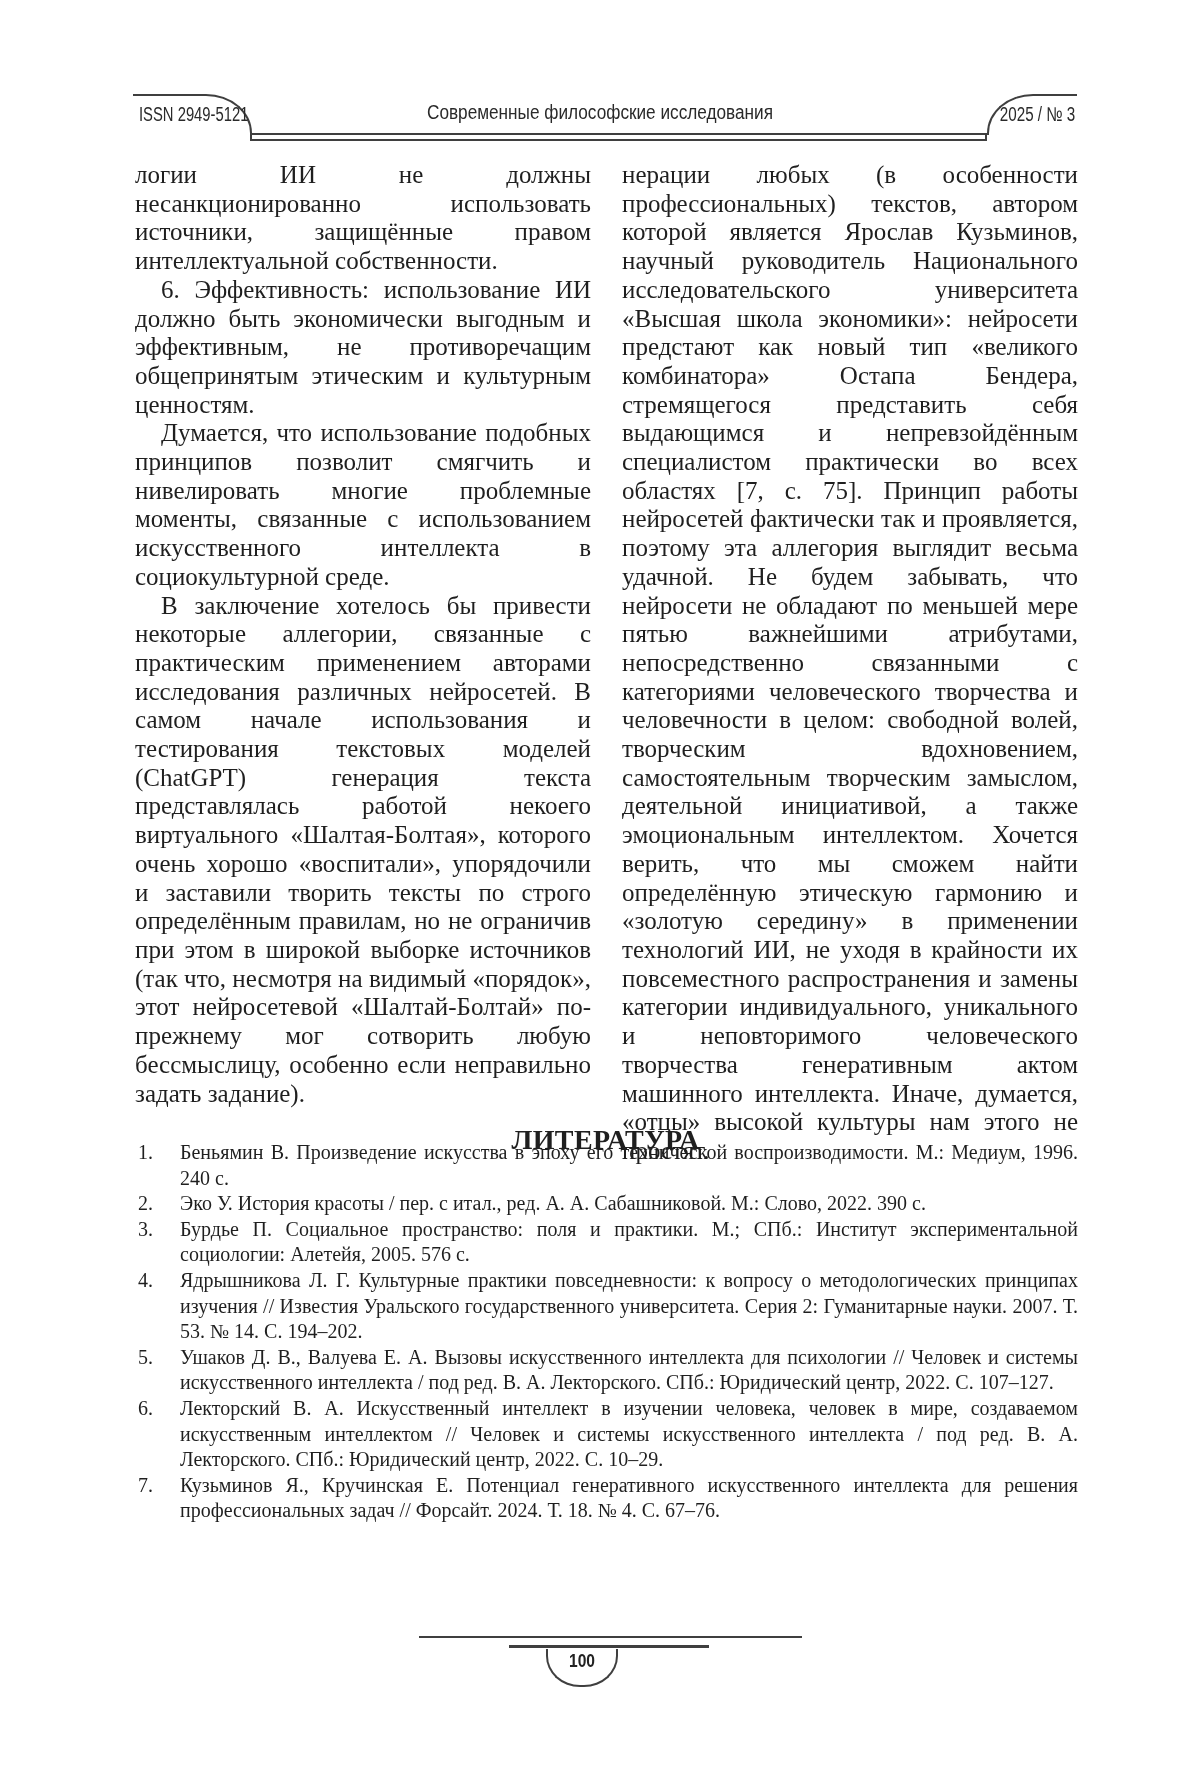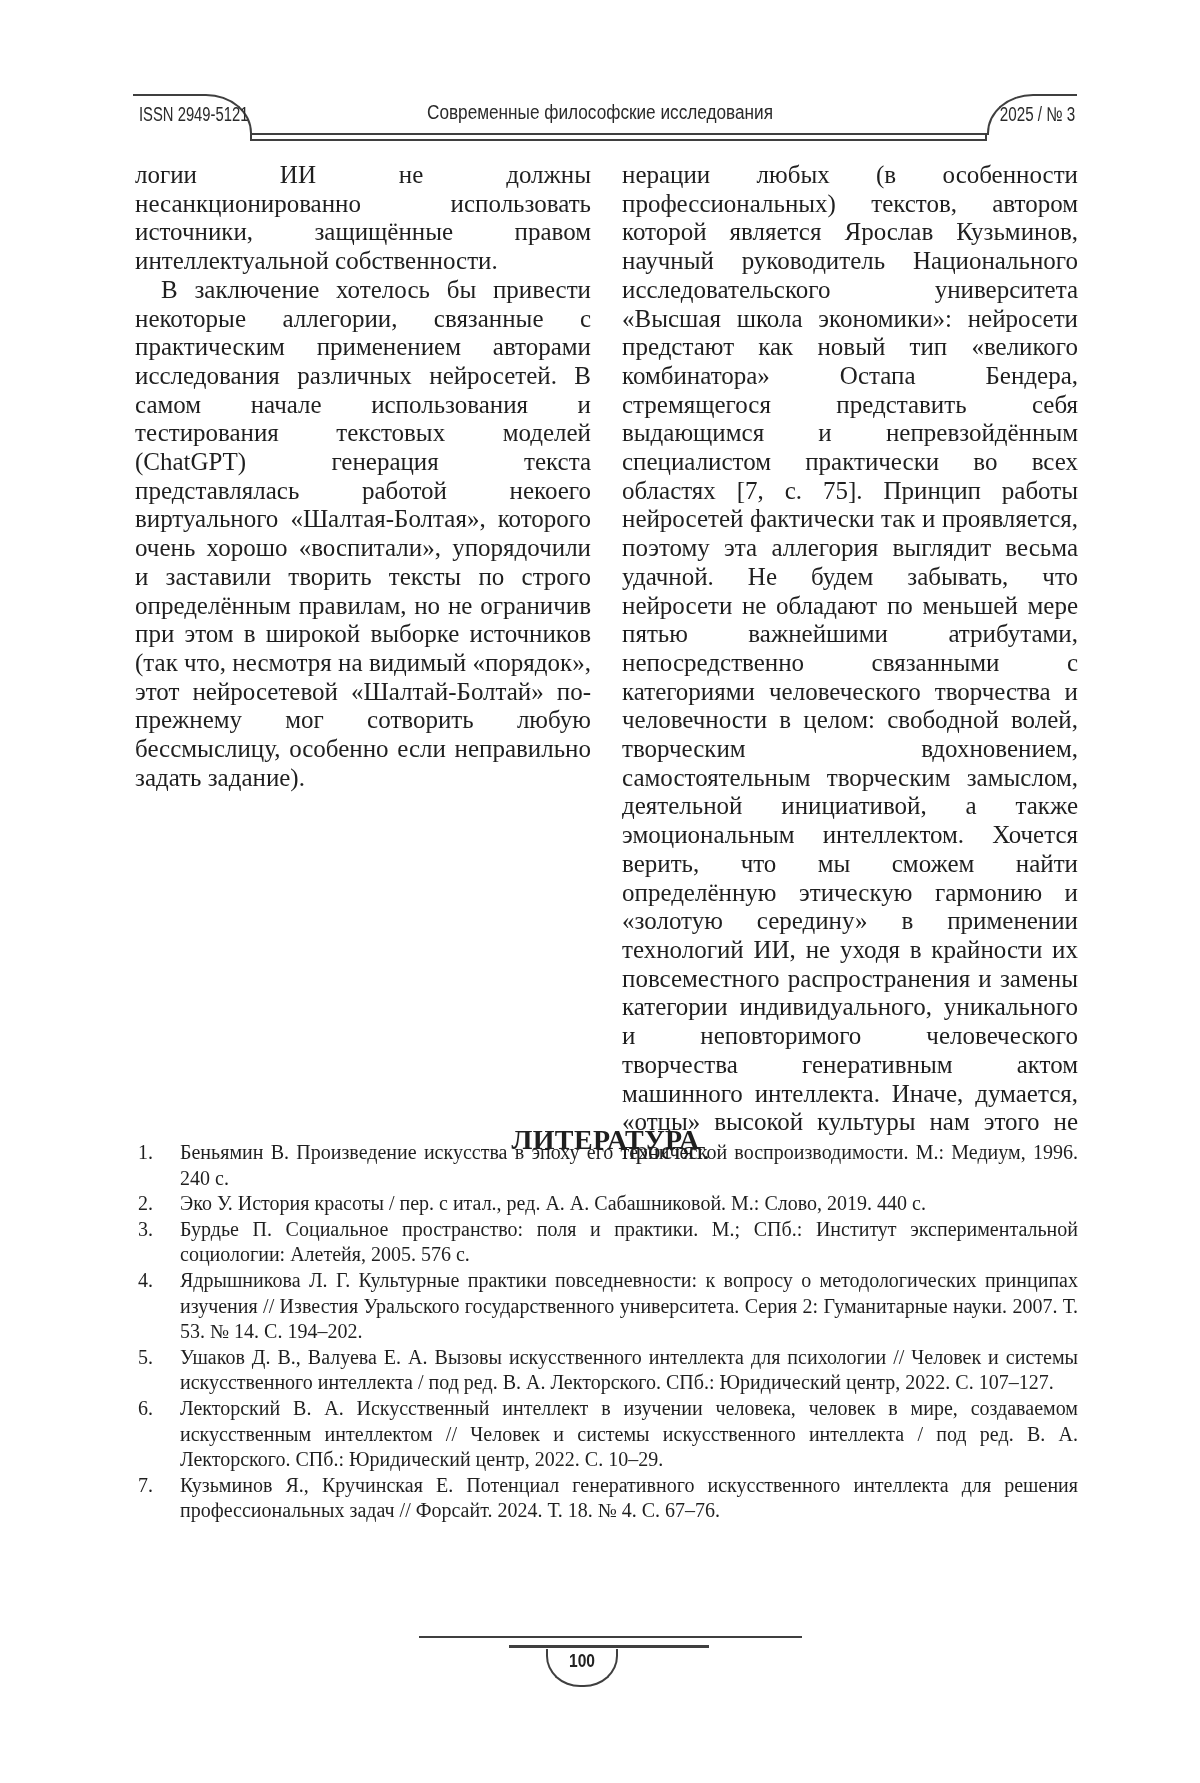--- a/index.html
+++ b/index.html
@@ -67,35 +67,37 @@
 
   <div class="tab-left"></div>
   <div class="header-box"></div>
   <div class="tab-right"></div>
   <div class="hdr-txt issn">ISSN 2949-5121</div>
   <div class="hdr-txt jtitle">Современные философские исследования</div>
   <div class="hdr-txt issue">2025 / № 3</div>
 
   <div class="col col-left">
     <p class="cont">логии ИИ не должны несанкционированно использовать источники, защищённые правом интеллектуальной собственности.</p>
+    <p>6. Эффективность: использование ИИ должно быть экономически выгодным и эффективным, не противоречащим общепринятым этическим и культурным ценностям.</p>
+    <p>Думается, что использование подобных принципов позволит смягчить и нивелировать многие проблемные моменты, связанные с использованием искусственного интеллекта в социокультурной среде.</p>
     <p>В заключение хотелось бы привести некоторые аллегории, связанные с практическим применением авторами исследования различных нейросетей. В самом начале использования и тестирования текстовых моделей (ChatGPT) генерация текста представлялась работой некоего виртуального «Шалтая-Болтая», которого очень хорошо «воспитали», упорядочили и заставили творить тексты по строго определённым правилам, но не ограничив при этом в широкой выборке источников (так что, несмотря на видимый «порядок», этот нейросетевой «Шалтай-Болтай» по-прежнему мог сотворить любую бессмыслицу, особенно если неправильно задать задание).</p>
   </div>
   <div class="col col-right">
     <p class="cont">нерации любых (в особенности профессиональных) текстов, автором которой является Ярослав Кузьминов, научный руководитель Национального исследовательского университета «Высшая школа экономики»: нейросети предстают как новый тип «великого комбинатора» Остапа Бендера, стремящегося представить себя выдающимся и непревзойдённым специалистом практически во всех областях [7, с. 75]. Принцип работы нейросетей фактически так и проявляется, поэтому эта аллегория выглядит весьма удачной. Не будем забывать, что нейросети не обладают по меньшей мере пятью важнейшими атрибутами, непосредственно связанными с категориями человеческого творчества и человечности в целом: свободной волей, творческим вдохновением, самостоятельным творческим замыслом, деятельной инициативой, а также эмоциональным интеллектом. Хочется верить, что мы сможем найти определённую этическую гармонию и «золотую середину» в применении технологий ИИ, не уходя в крайности их повсеместного распространения и замены категории индивидуального, уникального и неповторимого человеческого творчества генеративным актом машинного интеллекта. Иначе, думается, «отцы» высокой культуры нам этого не простят.</p>
   </div>
 
   <div class="refs-heading">ЛИТЕРАТУРА</div>
   <div class="refs">
     <div class="ref-item">
       <span class="ref-num">1.</span>
       <div class="ref-text">Беньямин В. Произведение искусства в эпоху его технической воспроизводимости. М.: Медиум, 1996. 240 с.</div>
     </div>
     <div class="ref-item">
       <span class="ref-num">2.</span>
-      <div class="ref-text">Эко У. История красоты / пер. с итал., ред. А. А. Сабашниковой. М.: Слово, 2019. 440 с.</div>
+      <div class="ref-text">Эко У. История красоты / пер. с итал., ред. А. А. Сабашниковой. М.: Слово, 2022. 390 с.</div>
     </div>
     <div class="ref-item">
       <span class="ref-num">3.</span>
       <div class="ref-text">Бурдье П. Социальное пространство: поля и практики. М.; СПб.: Институт экспериментальной социологии: Алетейя, 2005. 576 с.</div>
     </div>
     <div class="ref-item">
       <span class="ref-num">4.</span>
       <div class="ref-text">Ядрышникова Л. Г. Культурные практики повседневности: к вопросу о методологических принципах изучения // Известия Уральского государственного университета. Серия 2: Гуманитарные науки. 2007. Т. 53. № 14. С. 194–202.</div>
     </div>
     <div class="ref-item">

